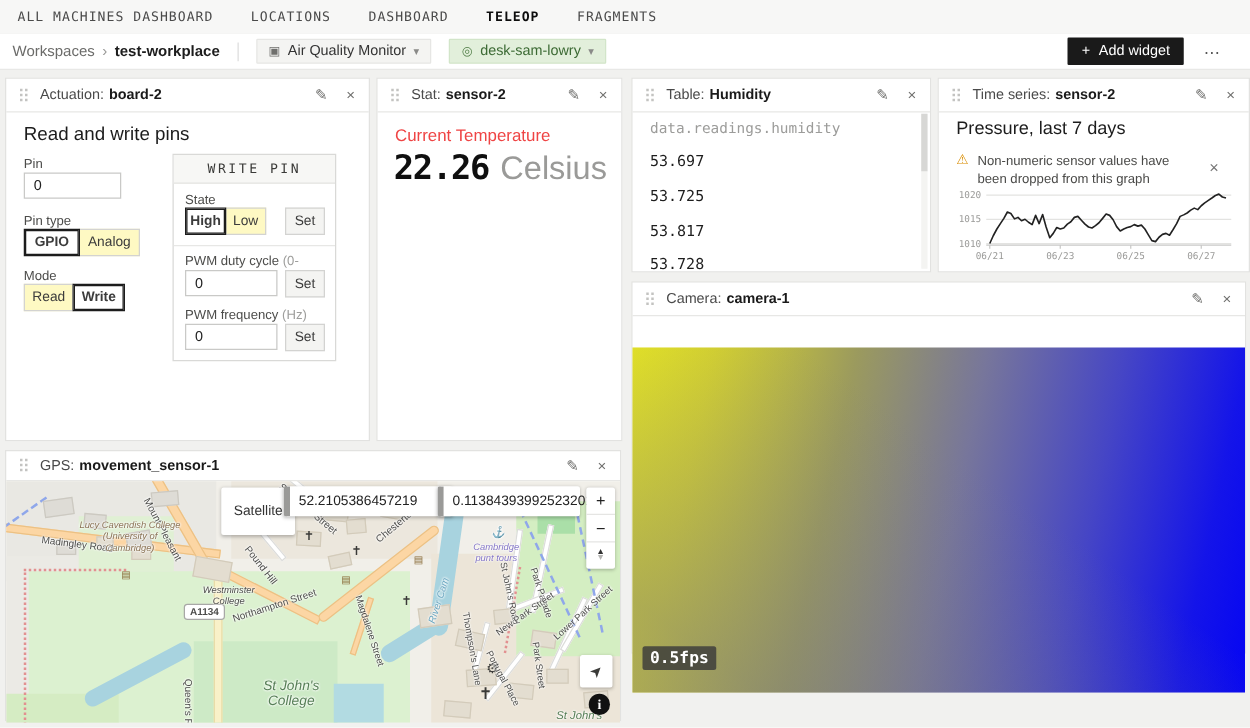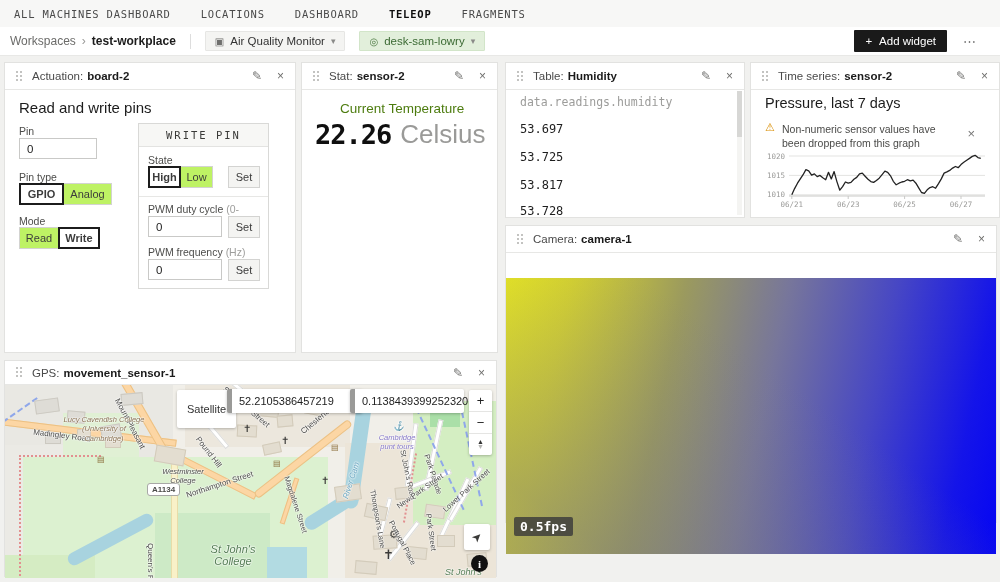--- a/index.html
+++ b/index.html
@@ -36,32 +36,32 @@
   .card-h .sp{flex:1;}
   .hicon{color:#6f6f6d;font-size:12px;margin-left:15px;cursor:pointer;line-height:1;}
   .drag{width:7px;height:11px;position:relative;margin-right:9px;cursor:grab;}
   .drag::before{content:"";position:absolute;width:2px;height:2px;background:#c3c3c1;
     box-shadow:0 4px 0 #c3c3c1,0 8px 0 #c3c3c1,4px 0 0 #c3c3c1,4px 4px 0 #c3c3c1,4px 8px 0 #c3c3c1;}
   .lbl{font-size:10.5px;color:#4c4c4a;}
   .unit{color:#9e9e9c;}
   .tinput{position:absolute;border:1px solid #c9c9c7;background:#fff;font-size:11.5px;color:#222;
     padding:0 7px;height:21px;line-height:21px;box-sizing:border-box;}
   .seg{position:absolute;display:flex;}
-  .segbtn{border:1px solid #d3d3d1;background:#bef264;color:#3c3c3c;font-size:11px;height:22px;
+  .segbtn{border:1px solid #d3d3d1;background:#fef9c3;color:#3c3c3c;font-size:11px;height:22px;
     display:flex;align-items:center;justify-content:center;margin-left:-1px;cursor:pointer;box-sizing:border-box;}
   .segbtn:first-child{margin-left:0;}
   .segbtn.sel{border:1px solid #1c1c1c;box-shadow:inset 0 0 0 1px #1c1c1c;font-weight:bold;background:#fff;z-index:1;}
   .setbtn{position:absolute;border:1px solid #d3d3d1;background:#f4f4f2;color:#3c3c3c;font-size:11px;height:22px;
     display:flex;align-items:center;justify-content:center;cursor:pointer;box-sizing:border-box;}
   .wp{position:absolute;left:133px;top:60px;width:131px;height:166px;border:1px solid #d9d9d7;box-sizing:border-box;}
   .wp-title{height:22px;line-height:22px;background:#f7f7f5;border-bottom:1px solid #e3e3e1;text-align:center;
     font-family:"DejaVu Sans Mono",monospace;font-size:10.5px;letter-spacing:2px;color:#3a3a38;}
   .wp-div{position:absolute;left:0;right:0;top:72px;border-top:1px solid #e7e7e5;}
   
-  .stat-label{position:absolute;left:14px;top:38px;font-size:13.5px;color:#4d7c0f;margin-left:24px;}
+  .stat-label{position:absolute;left:14px;top:38px;font-size:13.5px;color:#ef4444;}
   .stat-row{position:absolute;left:13px;top:56px;display:flex;align-items:flex-start;gap:9px;}
   .stat-value{font-family:"DejaVu Sans Mono",monospace;font-weight:bold;font-size:27px;color:#0f0f0f;letter-spacing:-1px;}
   .stat-unit{font-size:26px;color:#9a9a98;}
   
   .tbl-col{position:absolute;left:14px;top:32px;font-family:"DejaVu Sans Mono",monospace;font-size:11.5px;color:#9c9c9a;}
   .tbl-row{position:absolute;left:14px;font-family:"DejaVu Sans Mono",monospace;font-size:12px;color:#1e1e1e;}
   .tbl-track{position:absolute;right:2px;top:28px;bottom:2px;width:5px;background:#f4f4f2;}
   .tbl-thumb{position:absolute;right:2px;top:28px;width:5px;height:46px;background:#d7d7d5;}
   
   .ts-head{position:absolute;left:14px;top:32px;font-size:14.5px;color:#1c1c1c;}

